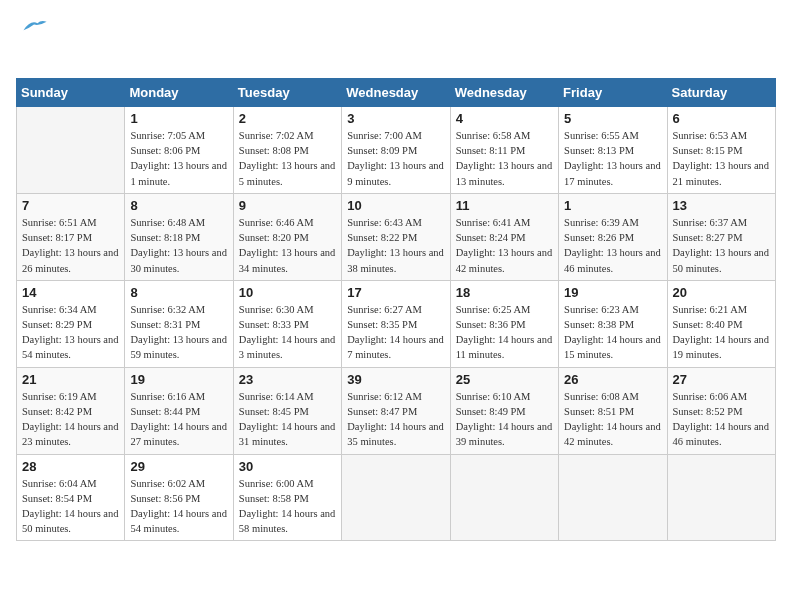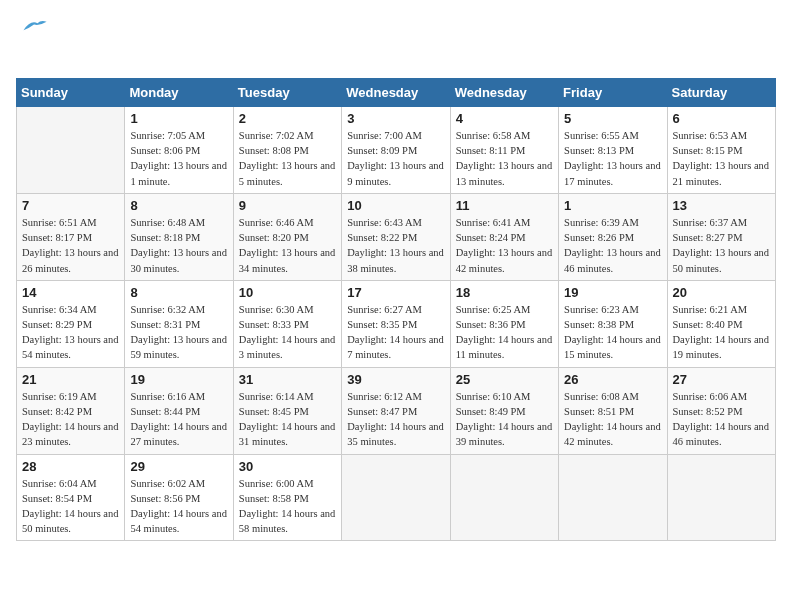--- a/index.html
+++ b/index.html
@@ -264,21 +264,21 @@
           Sunrise: 6:19 AM<br>Sunset: 8:42 PM<br>Daylight: 14 hours and 23 minutes.
         </div>
       </td>
         <td>
         <span class="day-num">19</span>
         <div class="day-detail">
           Sunrise: 6:16 AM<br>Sunset: 8:44 PM<br>Daylight: 14 hours and 27 minutes.
         </div>
       </td>
         <td>
-        <span class="day-num">31</span>
+        <span class="day-num">23</span>
         <div class="day-detail">
           Sunrise: 6:14 AM<br>Sunset: 8:45 PM<br>Daylight: 14 hours and 31 minutes.
         </div>
       </td>
         <td>
         <span class="day-num">39</span>
         <div class="day-detail">
           Sunrise: 6:12 AM<br>Sunset: 8:47 PM<br>Daylight: 14 hours and 35 minutes.
         </div>
       </td>

